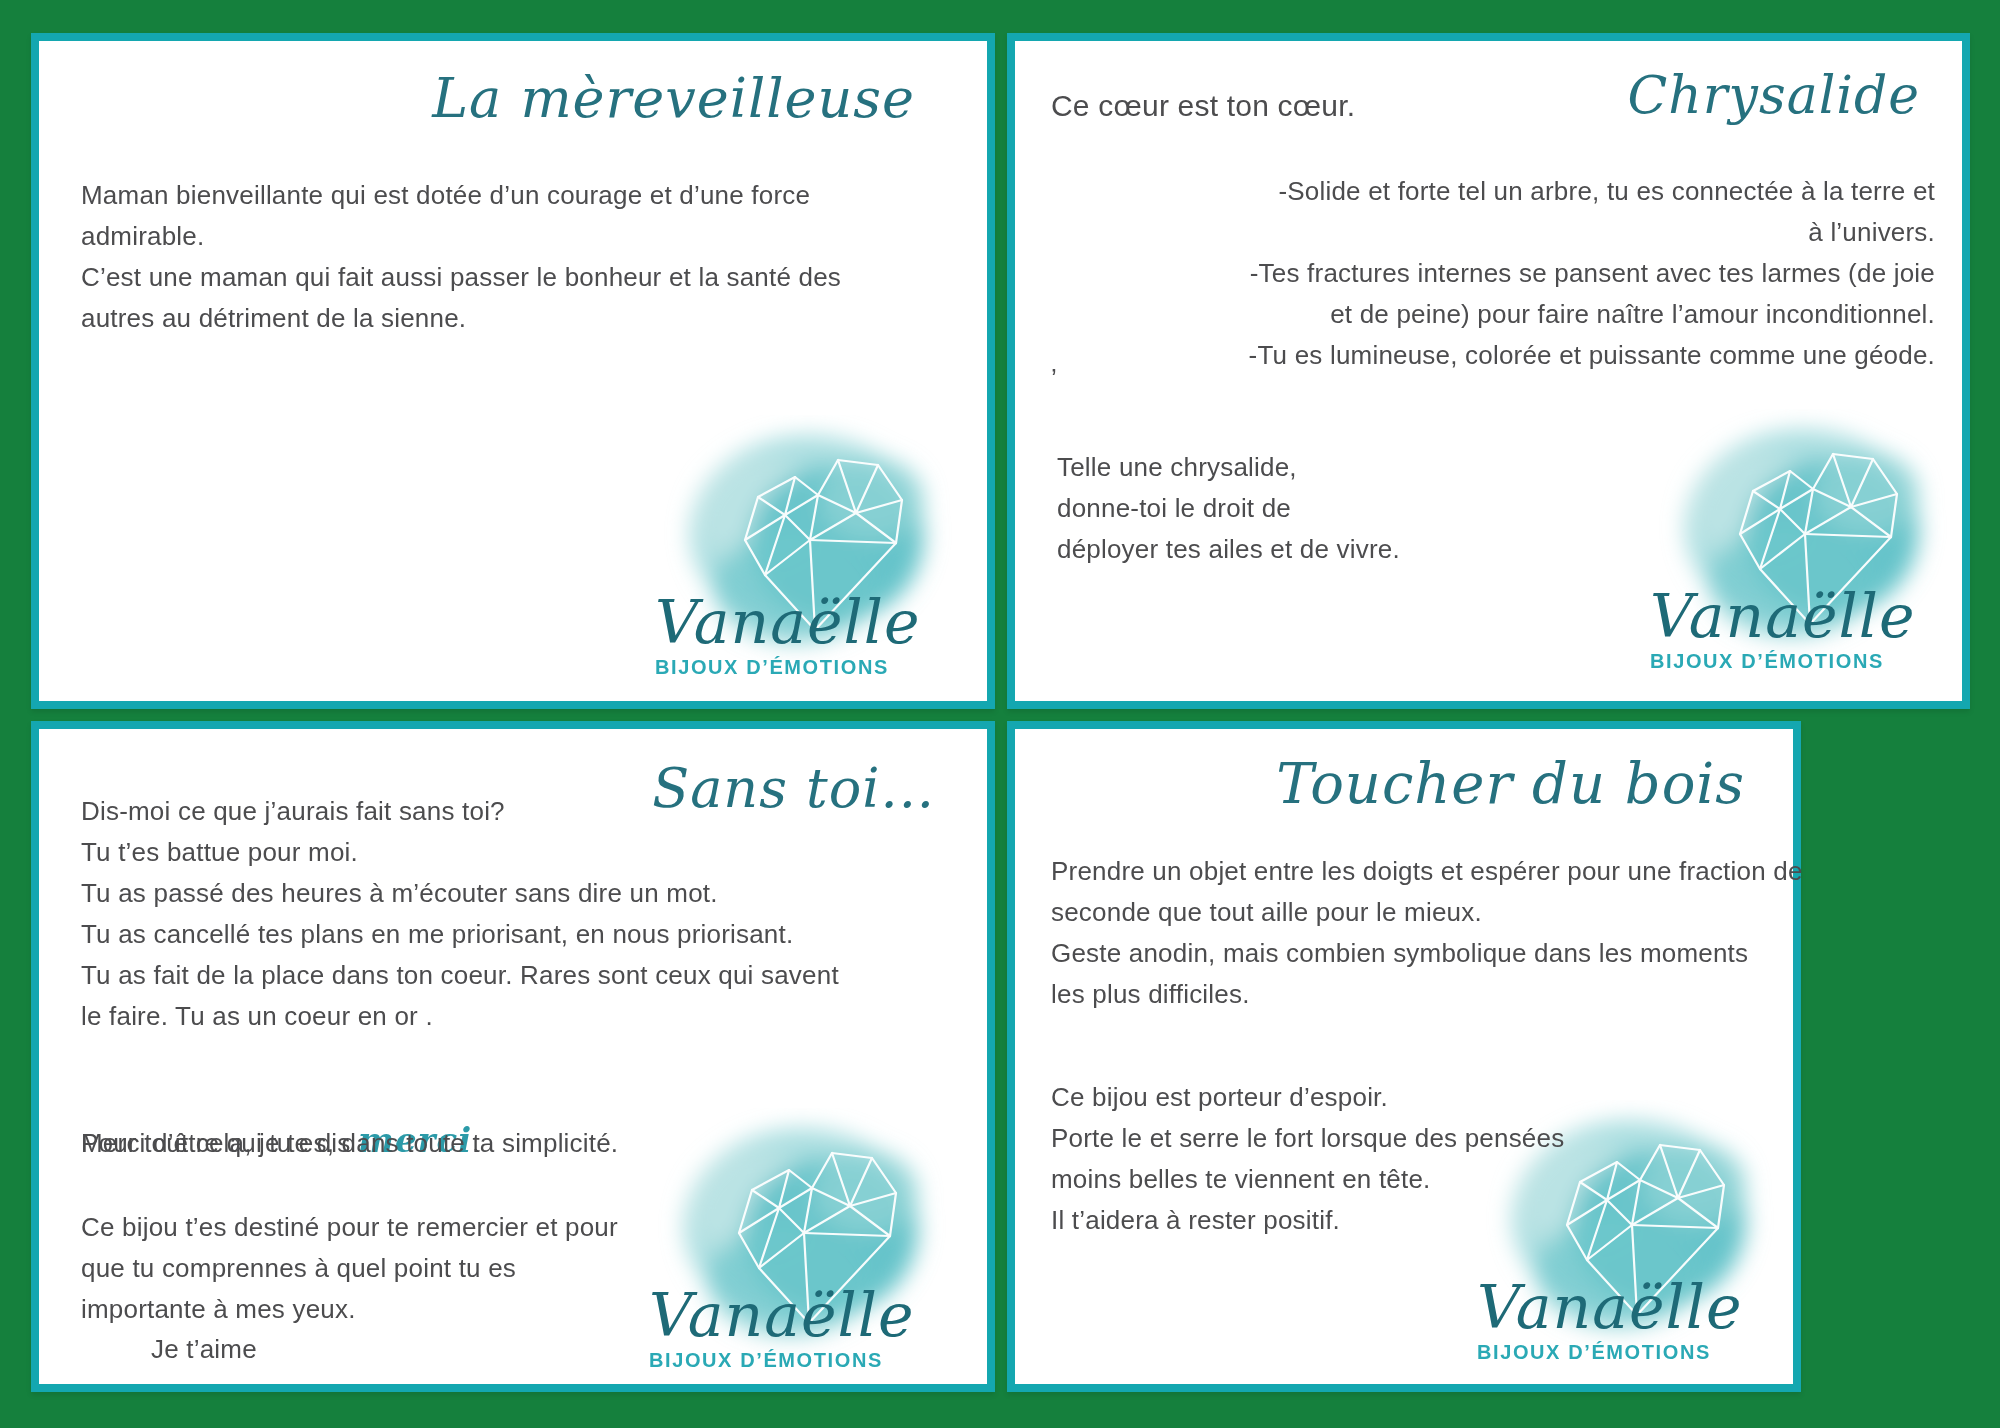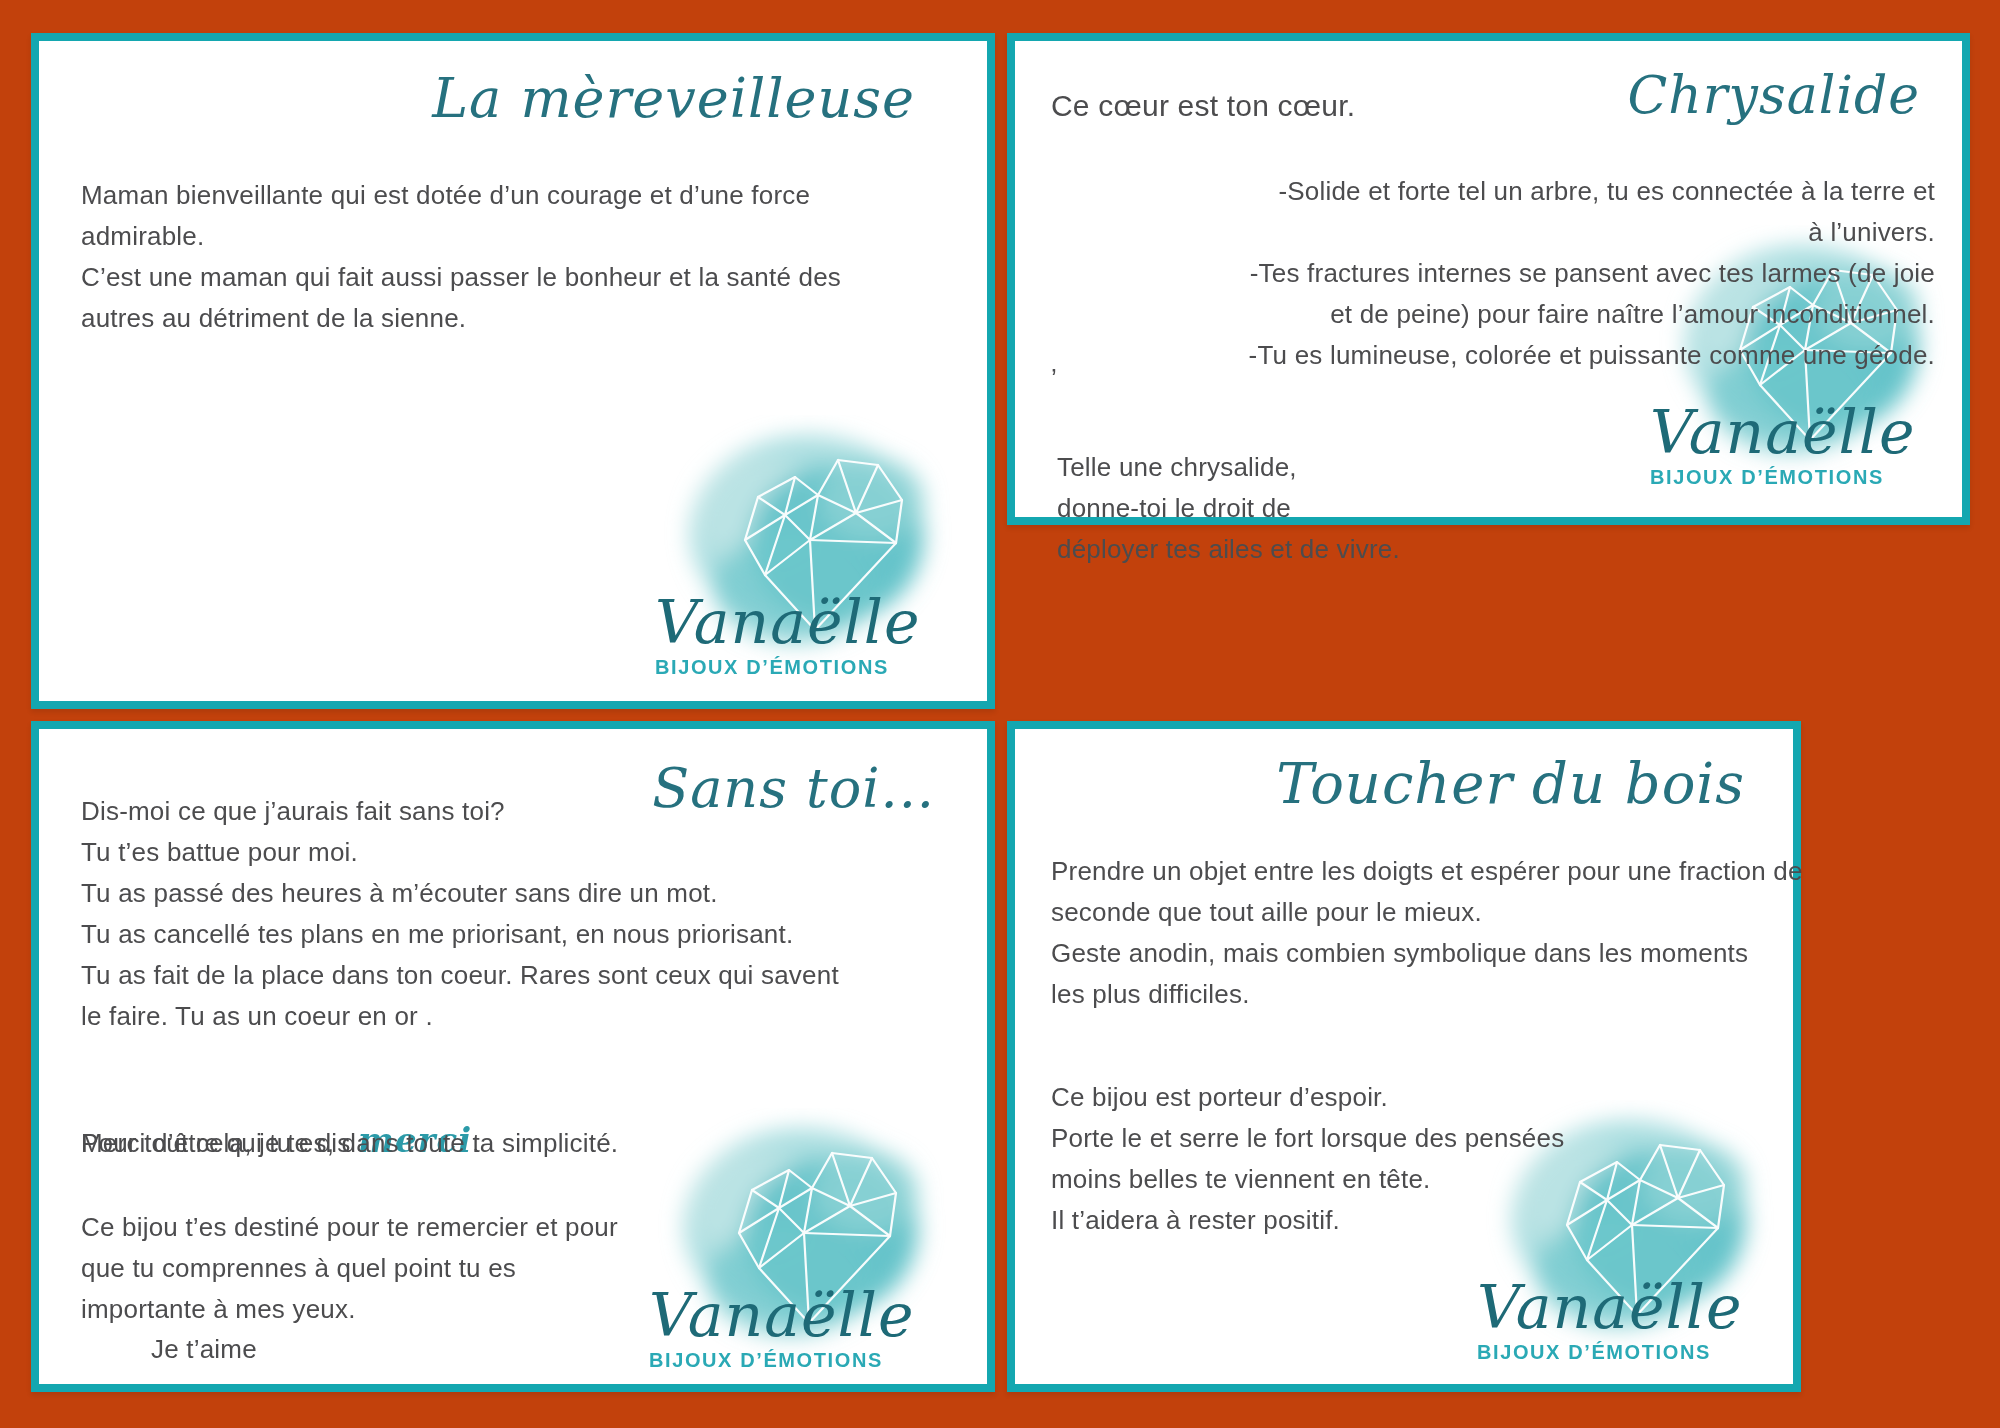--- a/index.html
+++ b/index.html
@@ -6,29 +6,29 @@
     --accent:#14a7b0;
     --title-ink:#26717f;
     --body-ink:#4c4c4e;
     --wordmark-ink:#1e6a77;
     --tagline-ink:#2aa9b5;
     --merci-ink:#2b9aa8;
   }
   *{margin:0;padding:0;box-sizing:border-box;}
   html,body{background:#ffffff;}
   .sheet{
-    position:relative;width:2000px;height:1428px;background:#c2410c;overflow:hidden;
+    position:relative;width:2000px;height:1428px;background:#15803d;overflow:hidden;
     font-family:"Liberation Sans",sans-serif;
   }
   .card{
     position:absolute;background:#ffffff;border:8px solid var(--accent);
     box-shadow:0 3px 5px rgba(0,0,0,0.10);
   }
   .card-1{left:31px;top:33px;width:964px;height:676px;}
-  .card-2{left:1007px;top:33px;width:963px;height:492px;}
+  .card-2{left:1007px;top:33px;width:963px;height:676px;}
   .card-3{left:31px;top:721px;width:964px;height:671px;}
   .card-4{left:1007px;top:721px;width:794px;height:671px;}
 
   .script{
     font-family:"DejaVu Serif",cursive;
     font-style:italic;
     color:var(--title-ink);
   }
   .card-title{
     position:absolute;white-space:nowrap;letter-spacing:1px;line-height:1.1;

